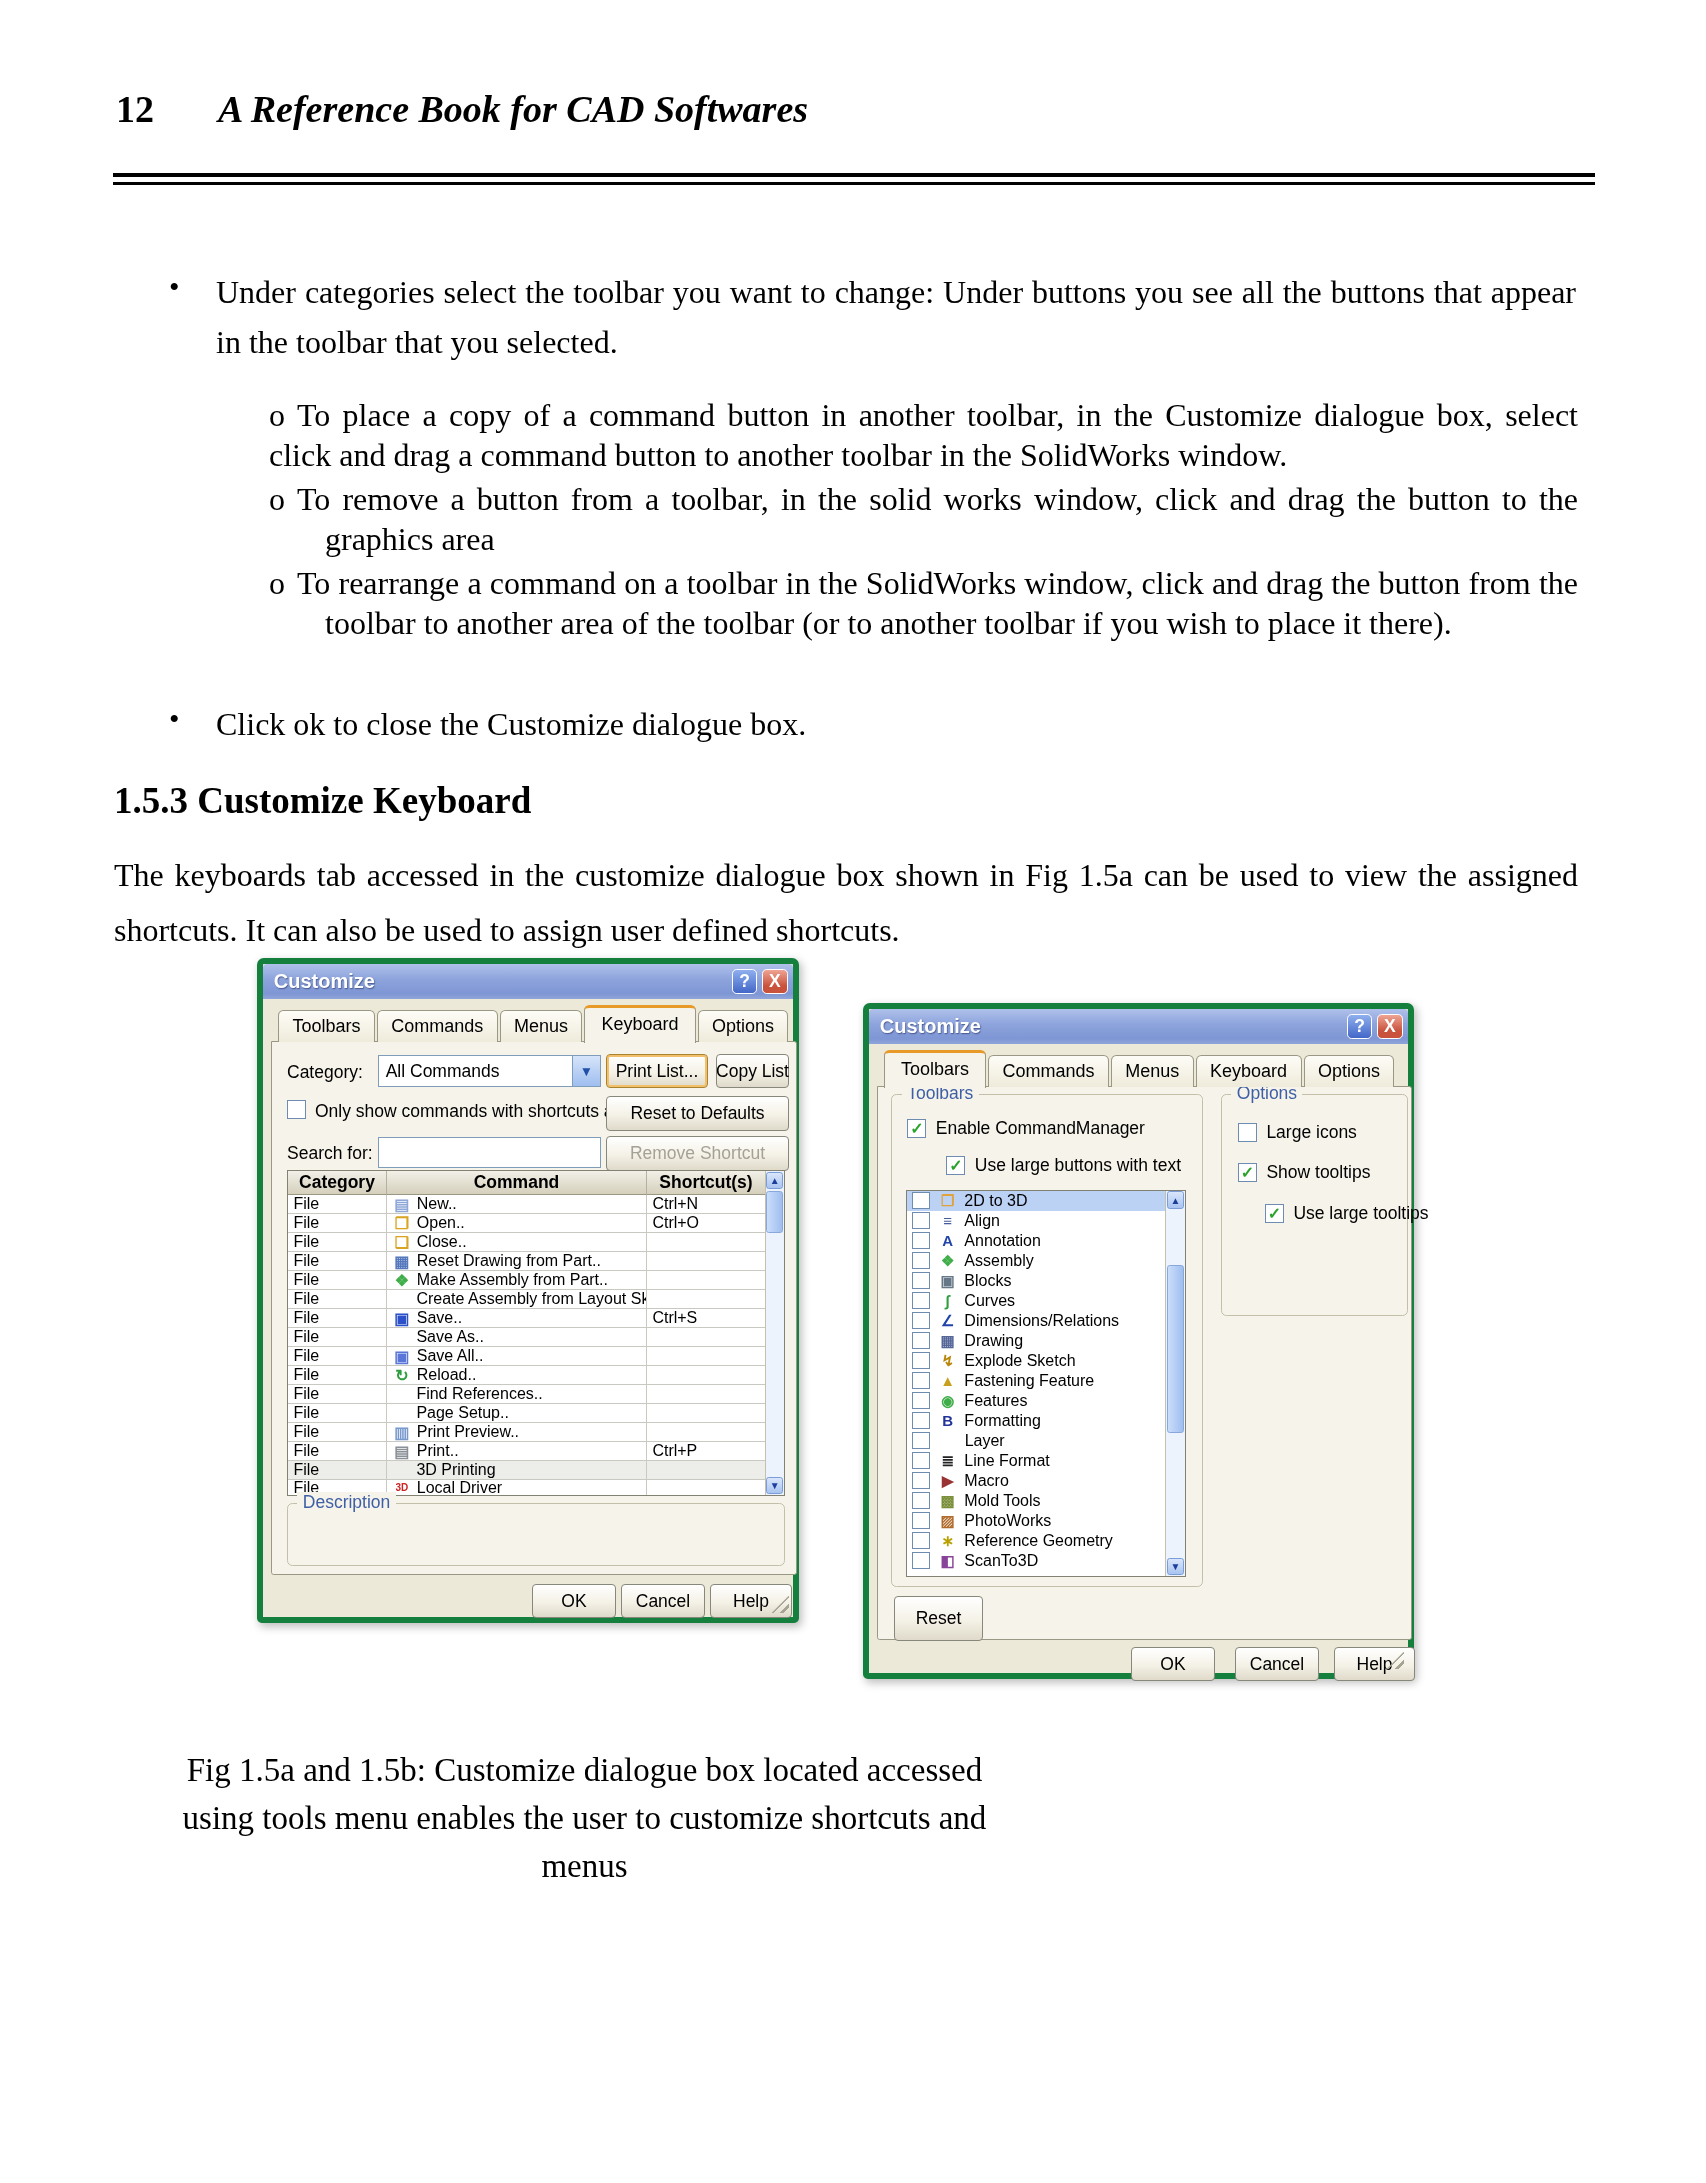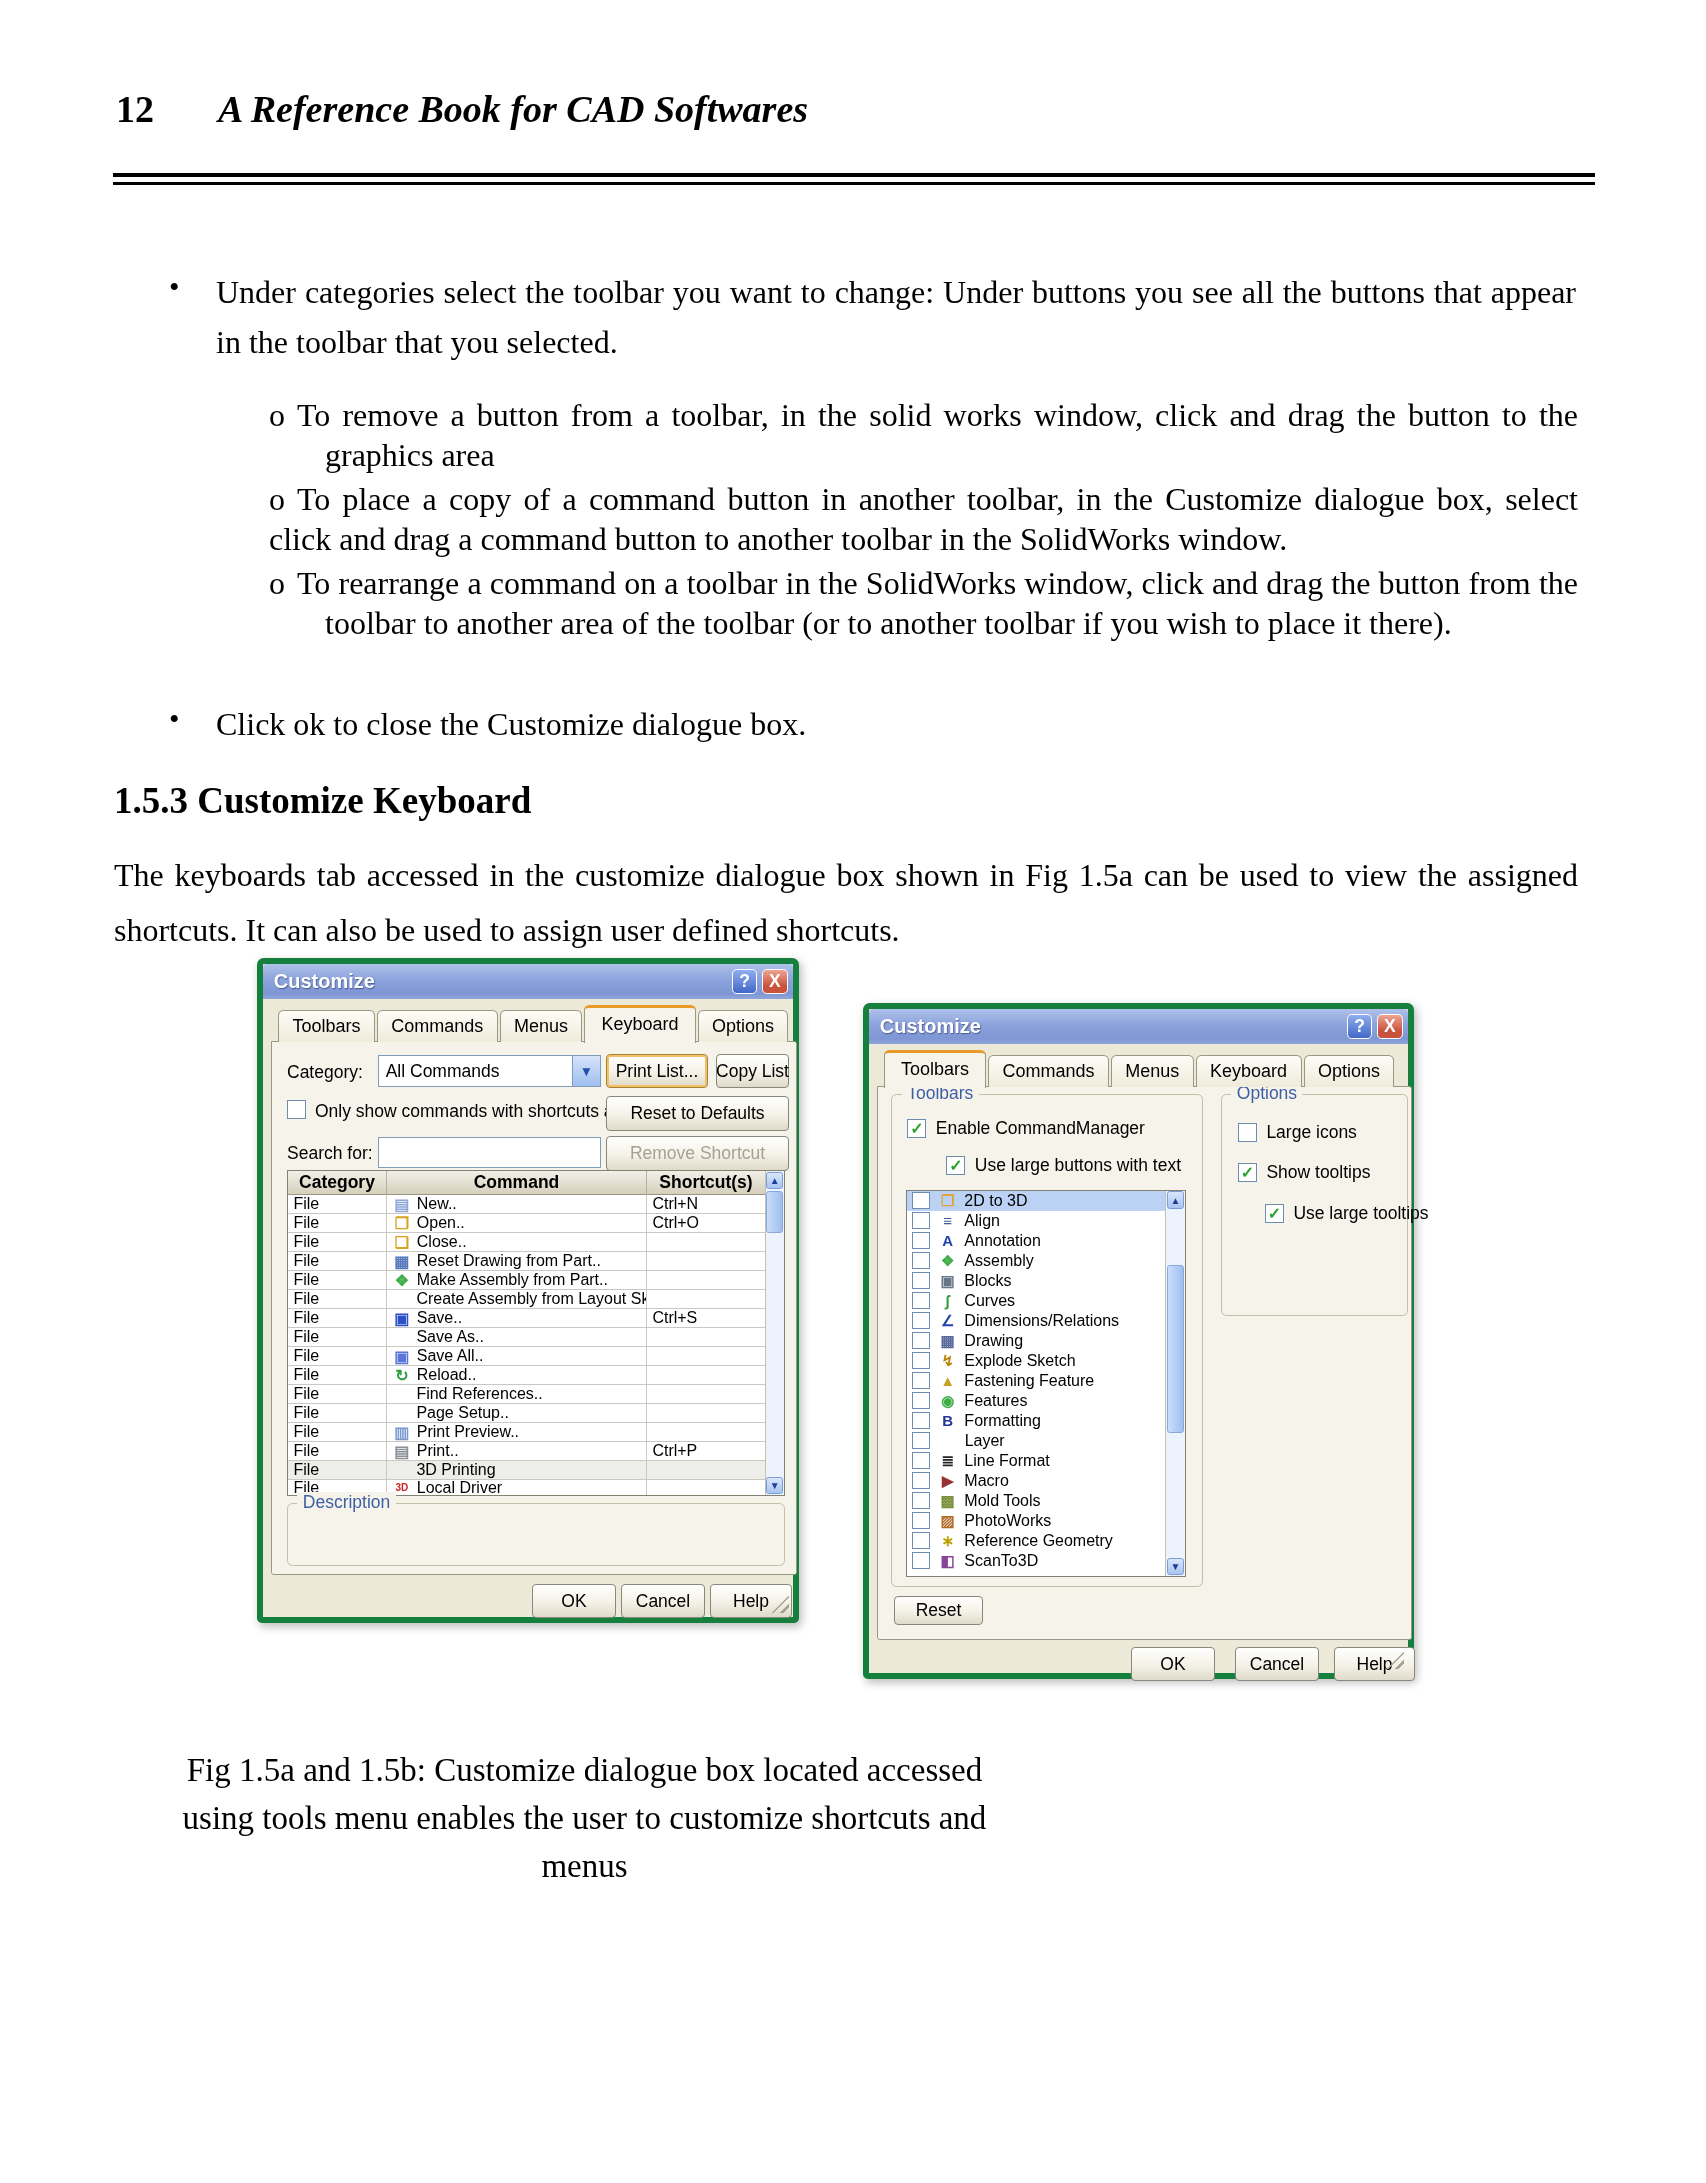--- a/index.html
+++ b/index.html
@@ -129,40 +129,40 @@
         clip-path:polygon(100% 0,100% 100%,0 100%)}
 
   
   .b-print{left:334px;top:12px;width:102px;height:34px}
   .b-copy{left:444px;top:12px;width:73px;height:34px}
   .b-resetdef{left:334px;top:54px;width:183px;height:35px}
   .b-removesc{left:334px;top:94px;width:183px;height:35px}
   .d1 .b-ok{left:269px;top:620px;width:84px;height:34px}
   .d1 .b-cancel{left:358px;top:620px;width:84px;height:34px}
   .d1 .b-help{left:447px;top:620px;width:82px;height:34px}
-  .d2 .b-reset{left:16px;top:509px;width:89px;height:29px}
+  .d2 .b-reset{left:16px;top:509px;width:89px;height:45px}
   .d2 .b-ok{left:262px;top:638px;width:84px;height:34px}
   .d2 .b-cancel{left:366px;top:638px;width:84px;height:34px}
   .d2 .b-help{left:465px;top:638px;width:81px;height:34px}
 </style>
 </head>
 <body>
 
 <div class="pg-header">
   <span class="pg-num">12</span>
   <span class="pg-booktitle">A Reference Book for CAD Softwares</span>
 </div>
 <div class="pg-rule"></div>
 
 <span class="marker" style="left:169px;top:270px">•</span>
 <div class="para bullet1-block">Under categories select the toolbar you want to change: Under buttons you see all the buttons that appear in the toolbar that you selected.</div>
 
 <div class="subitems">
+  <div class="subitem"><span class="omark">o</span><span>To place a copy of a command button in another toolbar, in the Customize dialogue box, select click and drag a command button to another toolbar in the SolidWorks window.</span></div>
   <div class="subitem hang"><span class="omark">o</span><span>To remove a button from a toolbar, in the solid works window, click and drag the button to the graphics area</span></div>
-  <div class="subitem"><span class="omark">o</span><span>To place a copy of a command button in another toolbar, in the Customize dialogue box, select click and drag a command button to another toolbar in the SolidWorks window.</span></div>
   <div class="subitem hang"><span class="omark">o</span><span>To rearrange a command on a toolbar in the SolidWorks window, click and drag the button from the toolbar to another area of the toolbar (or to another toolbar if you wish to place it there).</span></div>
 </div>
 
 <span class="marker" style="left:169px;top:702px">•</span>
 <div class="para bullet2-block">Click ok to close the Customize dialogue box.</div>
 
 <div class="sec-heading">1.5.3 Customize Keyboard</div>
 <div class="para body-para">The keyboards tab accessed in the customize dialogue box shown in Fig 1.5a can be used to view the assigned shortcuts. It can also be used to assign user defined shortcuts.</div>
 
 <div class="xpwin d1">

